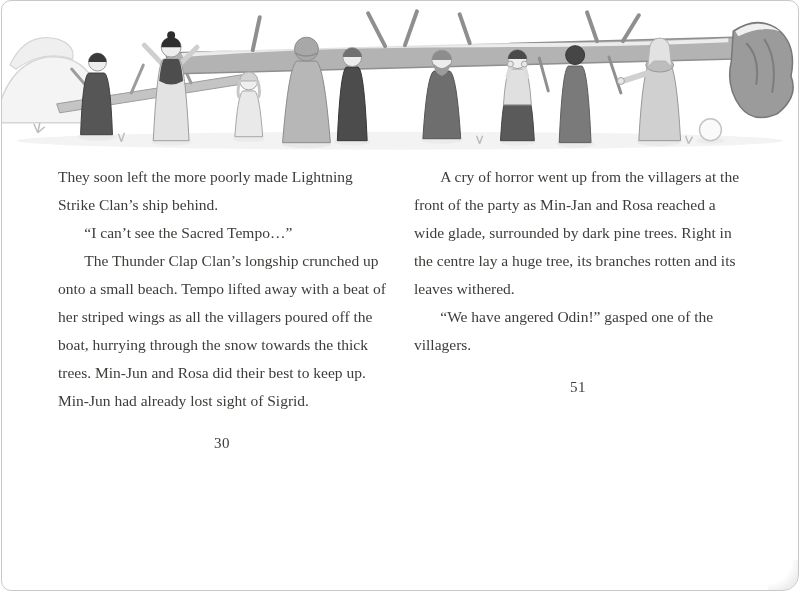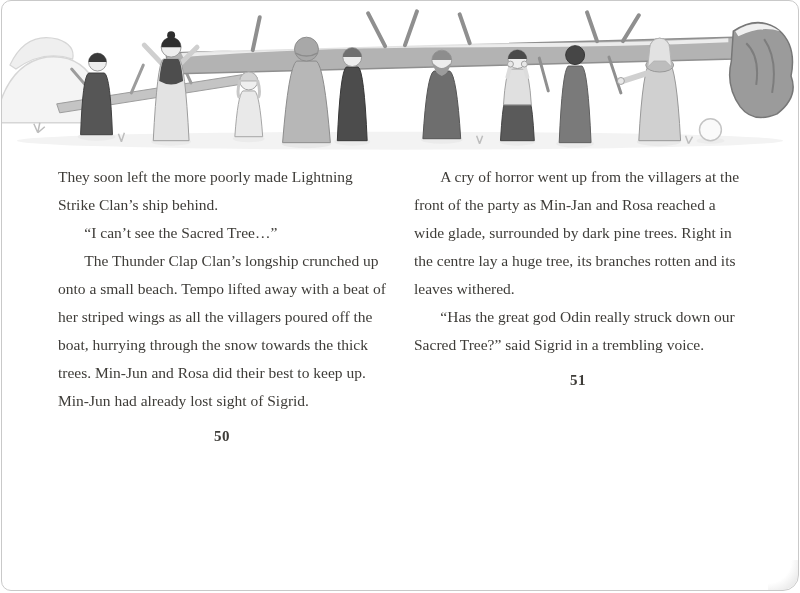--- a/index.html
+++ b/index.html
@@ -9,21 +9,21 @@
     background:#fff;border:1px solid var(--border_color,#c9c9c9);
     border-radius:10px 10px 16px 10px;overflow:hidden;
     font-family:"Liberation Serif", serif;color:var(--text_color,#3e3c38);
   }
   .illustration{width:100%;height:152px;display:block;}
   .illustration svg{display:block;width:100%;height:152px;}
   .text-area{display:flex;gap:28px;padding:10px 56px 0 56px;}
   .col{flex:1;font-size:15.5px;line-height:28px;text-align:left;}
   .col p{margin:0;}
   .col p.indent{text-indent:1.7em;}
-  .page-number{text-align:center;margin-top:7px;font-size:15px;font-weight:bold;letter-spacing:.5px;}
+  .page-number{text-align:center;margin-top:14px;font-size:15px;font-weight:normal;letter-spacing:.5px;}
   .curl{
     position:absolute;right:0;bottom:0;width:30px;height:30px;pointer-events:none;
     background:radial-gradient(circle at 0 0, rgba(0,0,0,0) 55%, rgba(160,160,160,.35) 100%);
     border-bottom-right-radius:16px;
   }
 </style>
 </head>
 <body>
 
 <div class="page">
@@ -140,25 +140,25 @@
 
       <g>
         <path d="M120,141 l-3,-8 M120,141 l3,-9 M480,143 l-3,-8 M480,143 l3,-8 M690,143 l-3,-8 M690,143 l4,-7" stroke="#bdbdbd" stroke-width="1.5" fill="none"></path>
       </g>
     </svg>
   </div>
 
   <div class="text-area">
     <div class="col">
       <p>They soon left the more poorly made Lightning Strike Clan’s ship behind.</p>
-      <p class="indent">“I can’t see the Sacred Tree…”</p>
+      <p class="indent">“I can’t see the Sacred Tempo…”</p>
       <p class="indent">The Thunder Clap Clan’s longship crunched up onto a small beach. Tempo lifted away with a beat of her striped wings as all the villagers poured off the boat, hurrying through the snow towards the thick trees. Min-Jun and Rosa did their best to keep up. Min-Jun had already lost sight of Sigrid.</p>
-      <div class="page-number">50</div>
+      <div class="page-number">30</div>
     </div>
     <div class="col">
       <p class="indent">A cry of horror went up from the villagers at the front of the party as Min-Jan and Rosa reached a wide glade, surrounded by dark pine trees. Right in the centre lay a huge tree, its branches rotten and its leaves withered.</p>
-      <p class="indent">“Has the great god Odin really struck down our Sacred Tree?” said Sigrid in a trembling voice.</p>
+      <p class="indent">“We have angered Odin!” gasped one of the villagers.</p>
       <div class="page-number">51</div>
     </div>
   </div>
 
   <div class="curl"></div>
 </div>
 
 </body></html>

